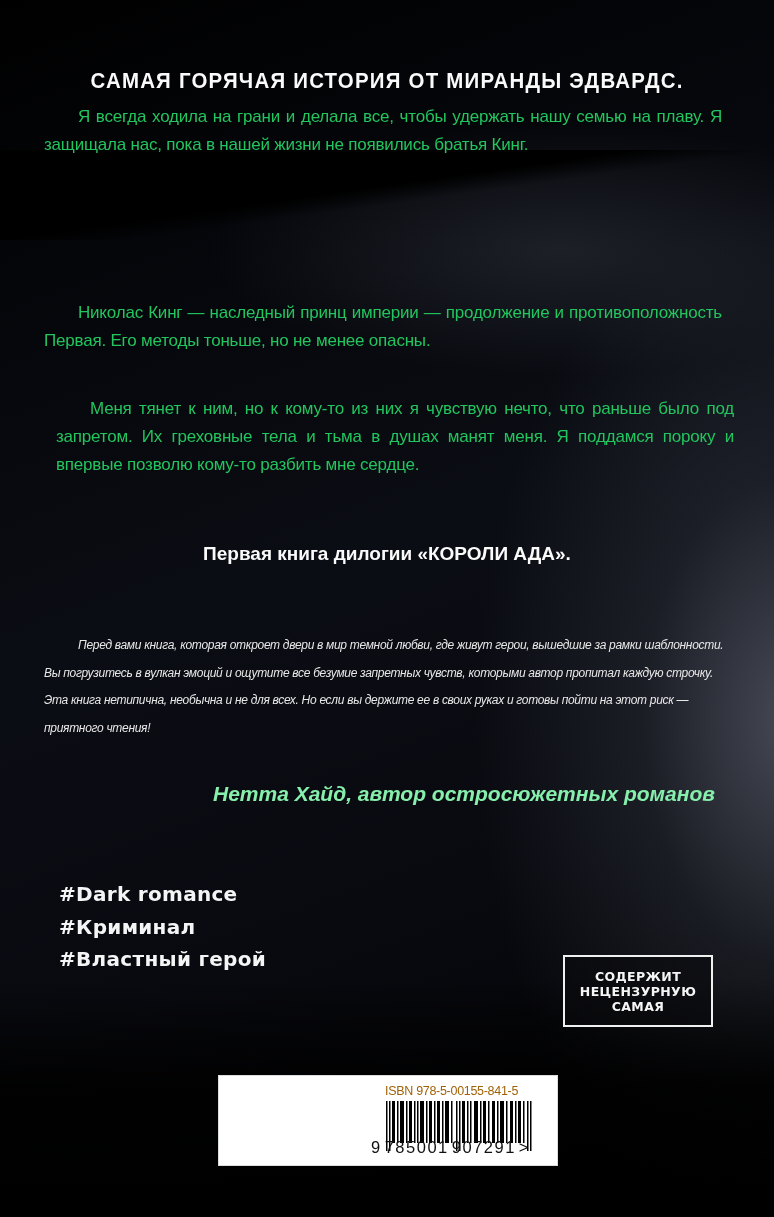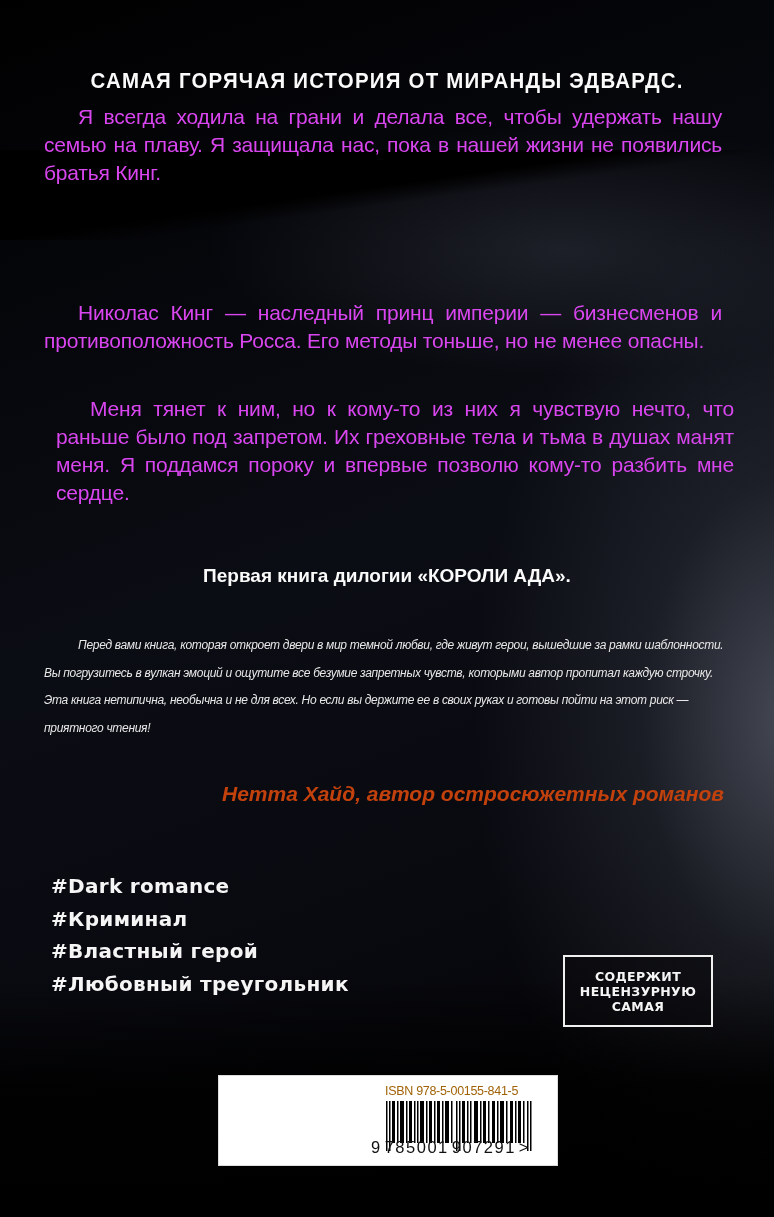--- a/index.html
+++ b/index.html
@@ -32,50 +32,49 @@
 
   .title {
     position: absolute; top: 68px; left: 0; width: 774px;
     text-align: center;
     font-size: 22px; font-weight: bold; letter-spacing: 1.3px;
     color: #fafafa;
     transform: scaleX(0.93);
   }
   .para {
     position: absolute; left: 44px; width: 678px;
-    font-size: 21px; line-height: 28px;
+    font-size: 17px; line-height: 28px;
     text-align: justify; text-indent: 34px;
-    color: #d946ef;
+    color: #22c55e;
     letter-spacing: -0.2px;
   }
   .p1 { top: 103px; }
   .p2 { top: 187px; }
   .p3 { top: 299px; }
   .p4 { top: 383px; }
 
   .series {
     position: absolute; top: 543px; left: 0; width: 774px;
-    text-align: center; font-size: 19px; font-weight: bold; color: #fafafa; margin-top: 22px;
+    text-align: center; font-size: 19px; font-weight: bold; color: #fafafa;
   }
   .quote {
     position: absolute; top: 632px; left: 44px; width: 680px;
     font-size: 12px; line-height: 27.5px; font-style: italic;
     text-indent: 34px; color: #e8e8e8; text-align: left;
     letter-spacing: -0.3px;
   }
   .quote-author {
     position: absolute; top: 782px; left: 0; width: 715px;
     text-align: right; font-size: 21px; font-weight: bold; font-style: italic;
-    color: #c2410c;
-    padding-left: 9px;
+    color: #86efac;
   }
 
   .tags {
     position: absolute; top: 862px; left: 43px;
-    list-style: none; margin: 8px; padding: 0;
+    list-style: none; margin: 16px; padding: 0;
   }
   .tags li {
     font-family: "DejaVu Sans", sans-serif;
     font-weight: bold; font-size: 20px; line-height: 32.5px;
     color: #f5f5f5; letter-spacing: 0.3px;
   }
 
   .warning {
     position: absolute; left: 563px; top: 955px; width: 150px; height: 72px;
     border: 2px solid #f0f0f0; box-sizing: border-box;
@@ -114,33 +113,32 @@
 </head>
 <body>
 
 <div class="cover"></div>
 
 <div class="content">
 
   <div class="title">САМАЯ ГОРЯЧАЯ ИСТОРИЯ ОТ МИРАНДЫ ЭДВАРДС.</div>
 
   <p class="para p1" style="margin:0">Я всегда ходила на грани и делала все, чтобы удержать нашу семью на плаву. Я защищала нас, пока в нашей жизни не появились братья Кинг.</p>
-  <p class="para p3" style="margin:0">Николас Кинг — наследный принц империи — бизнесменов и противоположность Росса. Его методы тоньше, но не менее опасны.</p>
+  <p class="para p3" style="margin:0">Николас Кинг — наследный принц империи — продолжение и противоположность Первая. Его методы тоньше, но не менее опасны.</p>
   <p class="para p4" style="margin:12px">Меня тянет к ним, но к кому-то из них я чувствую нечто, что раньше было под запретом. Их греховные тела и тьма в душах манят меня. Я поддамся пороку и впервые позволю кому-то разбить мне сердце.</p>
 
   <div class="series">Первая книга дилогии «КОРОЛИ АДА».</div>
 
   <p class="quote" style="margin:0">Перед вами книга, которая откроет двери в мир темной любви, где живут герои, вышедшие за рамки шаблонности. Вы погрузитесь в вулкан эмоций и ощутите все безумие запретных чувств, которыми автор пропитал каждую строчку. Эта книга нетипична, необычна и не для всех. Но если вы держите ее в своих руках и готовы пойти на этот риск — приятного чтения!</p>
   <div class="quote-author">Нетта Хайд, автор остросюжетных романов</div>
 
   <ul class="tags">
     <li>#Dark romance</li>
     <li>#Криминал</li>
     <li>#Властный герой</li>
-    <li>#Любовный треугольник</li>
   </ul>
 
   <div class="warning">
     <span>СОДЕРЖИТ</span>
     <span>НЕЦЕНЗУРНУЮ</span>
     <span>САМАЯ</span>
   </div>
 
   <div class="isbn-box">
 

